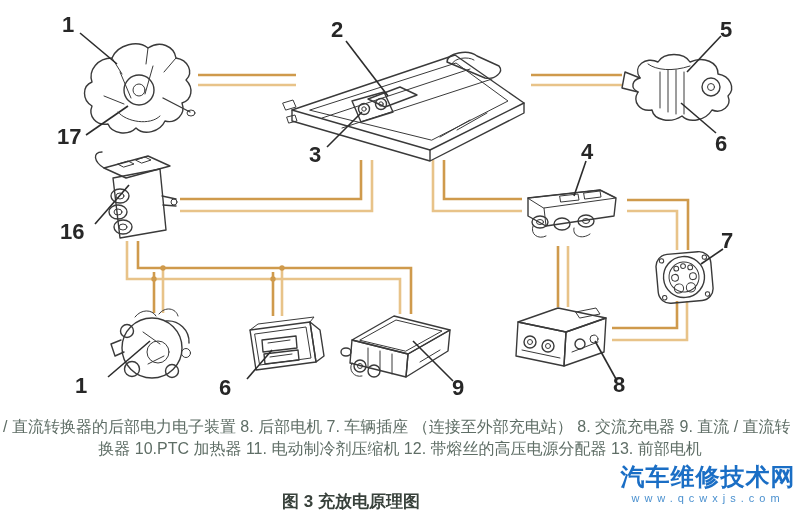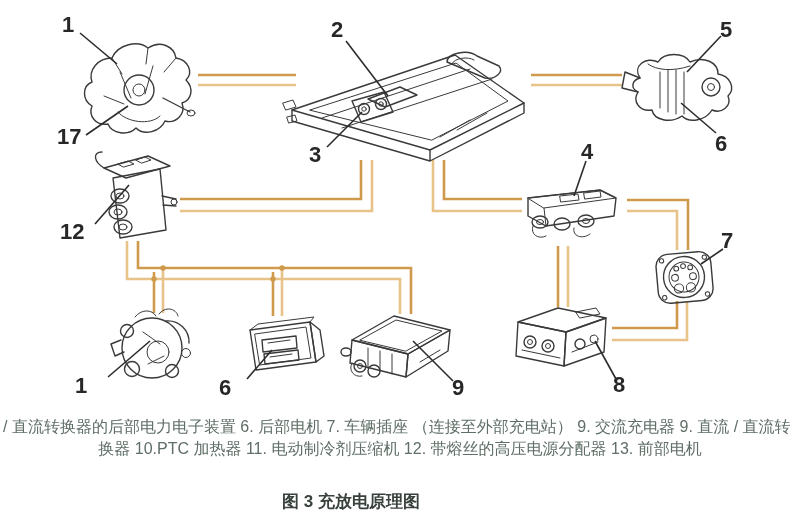--- a/index.html
+++ b/index.html
@@ -237,27 +237,31 @@
   </svg>
 
   <div class="callout" style="left:62px;top:14px;">1</div>
   <div class="callout" style="left:57px;top:126px;">17</div>
   <div class="callout" style="left:331px;top:19px;">2</div>
   <div class="callout" style="left:309px;top:144px;">3</div>
   <div class="callout" style="left:720px;top:19px;">5</div>
   <div class="callout" style="left:715px;top:133px;">6</div>
   <div class="callout" style="left:581px;top:141px;">4</div>
   <div class="callout" style="left:721px;top:230px;">7</div>
-  <div class="callout" style="left:60px;top:221px;">12</div>
+  <div class="callout" style="left:60px;top:221px;">16</div>
   <div class="callout" style="left:75px;top:375px;">1</div>
   <div class="callout" style="left:219px;top:377px;">6</div>
   <div class="callout" style="left:452px;top:377px;">9</div>
   <div class="callout" style="left:613px;top:374px;">8</div>
 
   <div class="legend">
-    <div class="ln">/ 直流转换器的后部电力电子装置 6. 后部电机 7. 车辆插座 （连接至外部充电站） 9. 交流充电器 9. 直流 / 直流转</div>
+    <div class="ln">/ 直流转换器的后部电力电子装置 8. 后部电机 7. 车辆插座 （连接至外部充电站） 8. 交流充电器 9. 直流 / 直流转</div>
     <div class="ln centered">换器 10.PTC 加热器 11. 电动制冷剂压缩机 12. 带熔丝的高压电源分配器 13. 前部电机</div>
   </div>
 
   <div class="caption">图 3 充放电原理图</div>
 
+  <div class="watermark">
+    <div class="wm-title">汽车维修技术网</div>
+    <div class="wm-url">www.qcwxjs.com</div>
+  </div>
 
 </div>
 
 </body></html>

